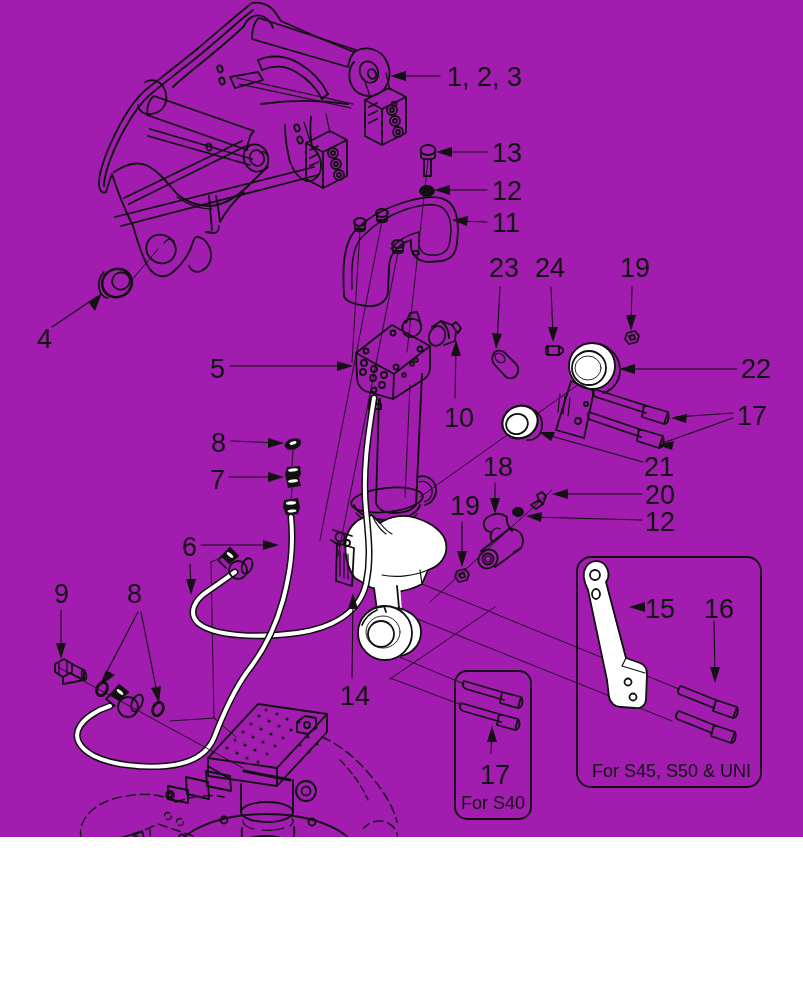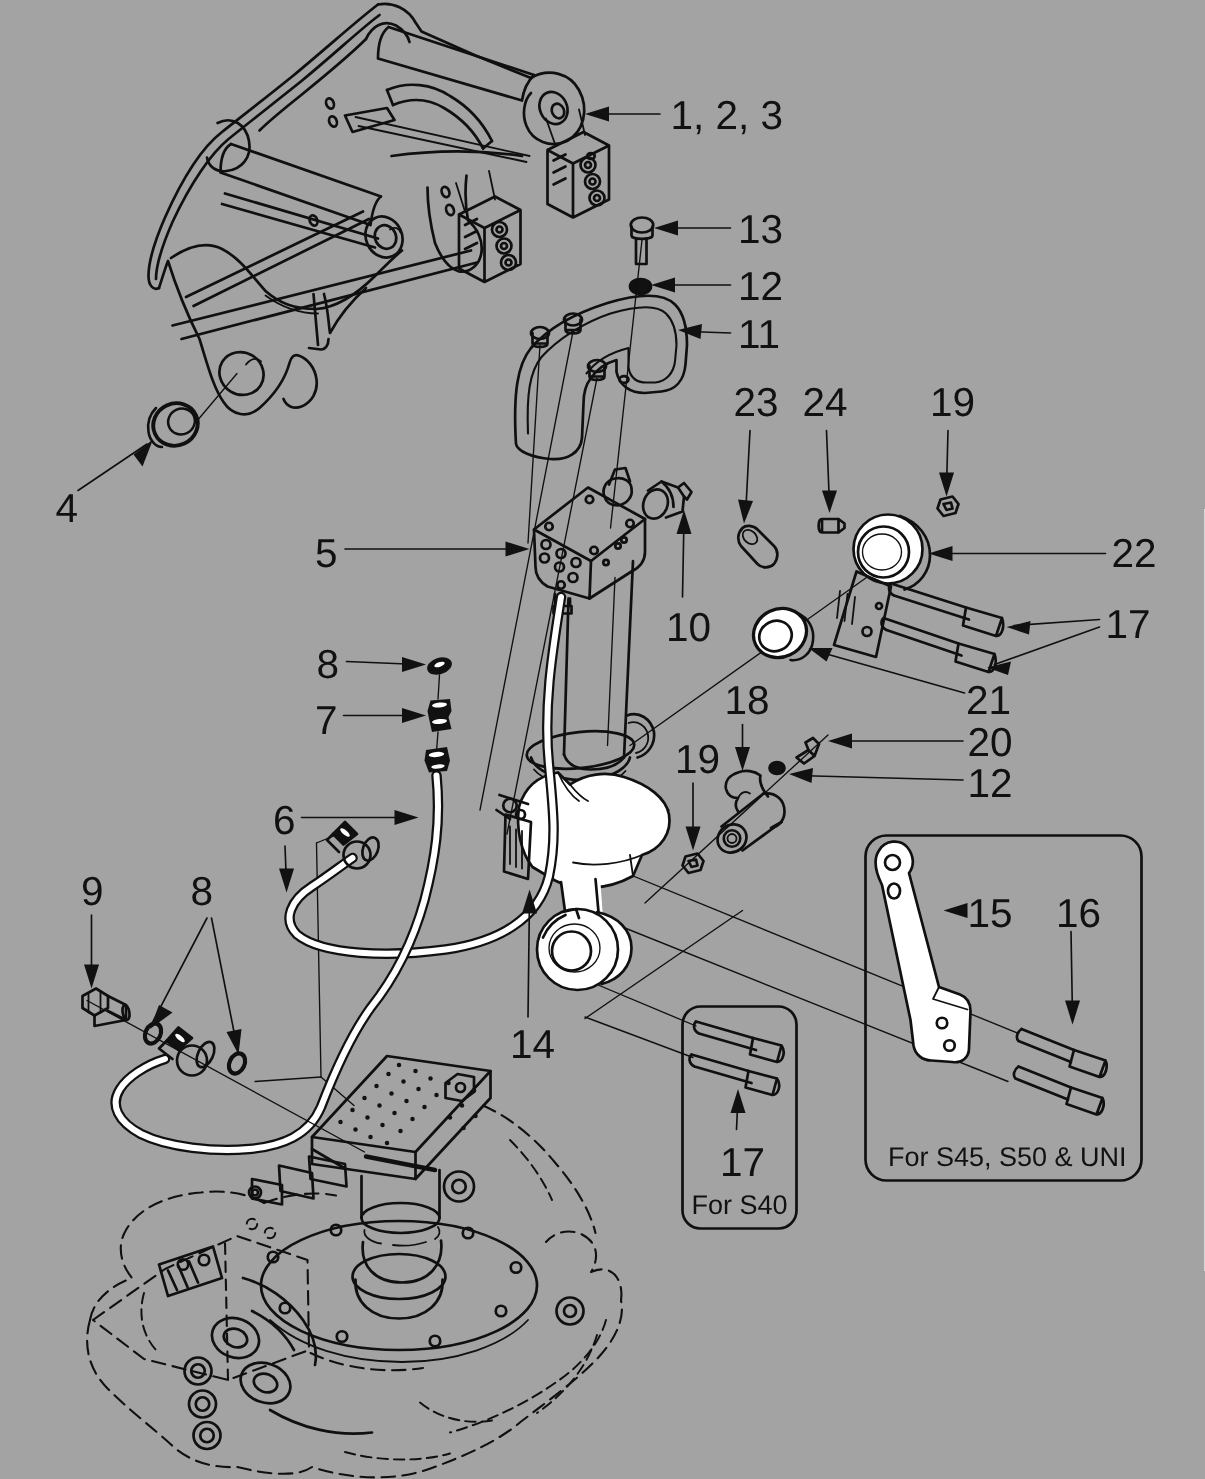--- a/index.html
+++ b/index.html
@@ -1,16 +1,16 @@
 <!DOCTYPE html>
 <html><head>
 <meta charset="utf-8">
 <style>
   html,body{margin:0;padding:0;background:#fff;}
-  .wrap{width:803px;height:986px;position:relative;overflow:hidden;background:#a3a3a3;}
+  .wrap{width:803px;height:837px;position:relative;overflow:hidden;background:#a21caf;}
   text{font-family:"Liberation Sans",sans-serif;fill:#111;}
 </style>
 </head>
 <body>
 <div class="wrap">
 <svg width="803" height="986" viewBox="0 0 803 986">
 <g fill="none" stroke="#101010" stroke-width="1.8" stroke-linecap="round" stroke-linejoin="round">
 
 <g id="frame">
 

